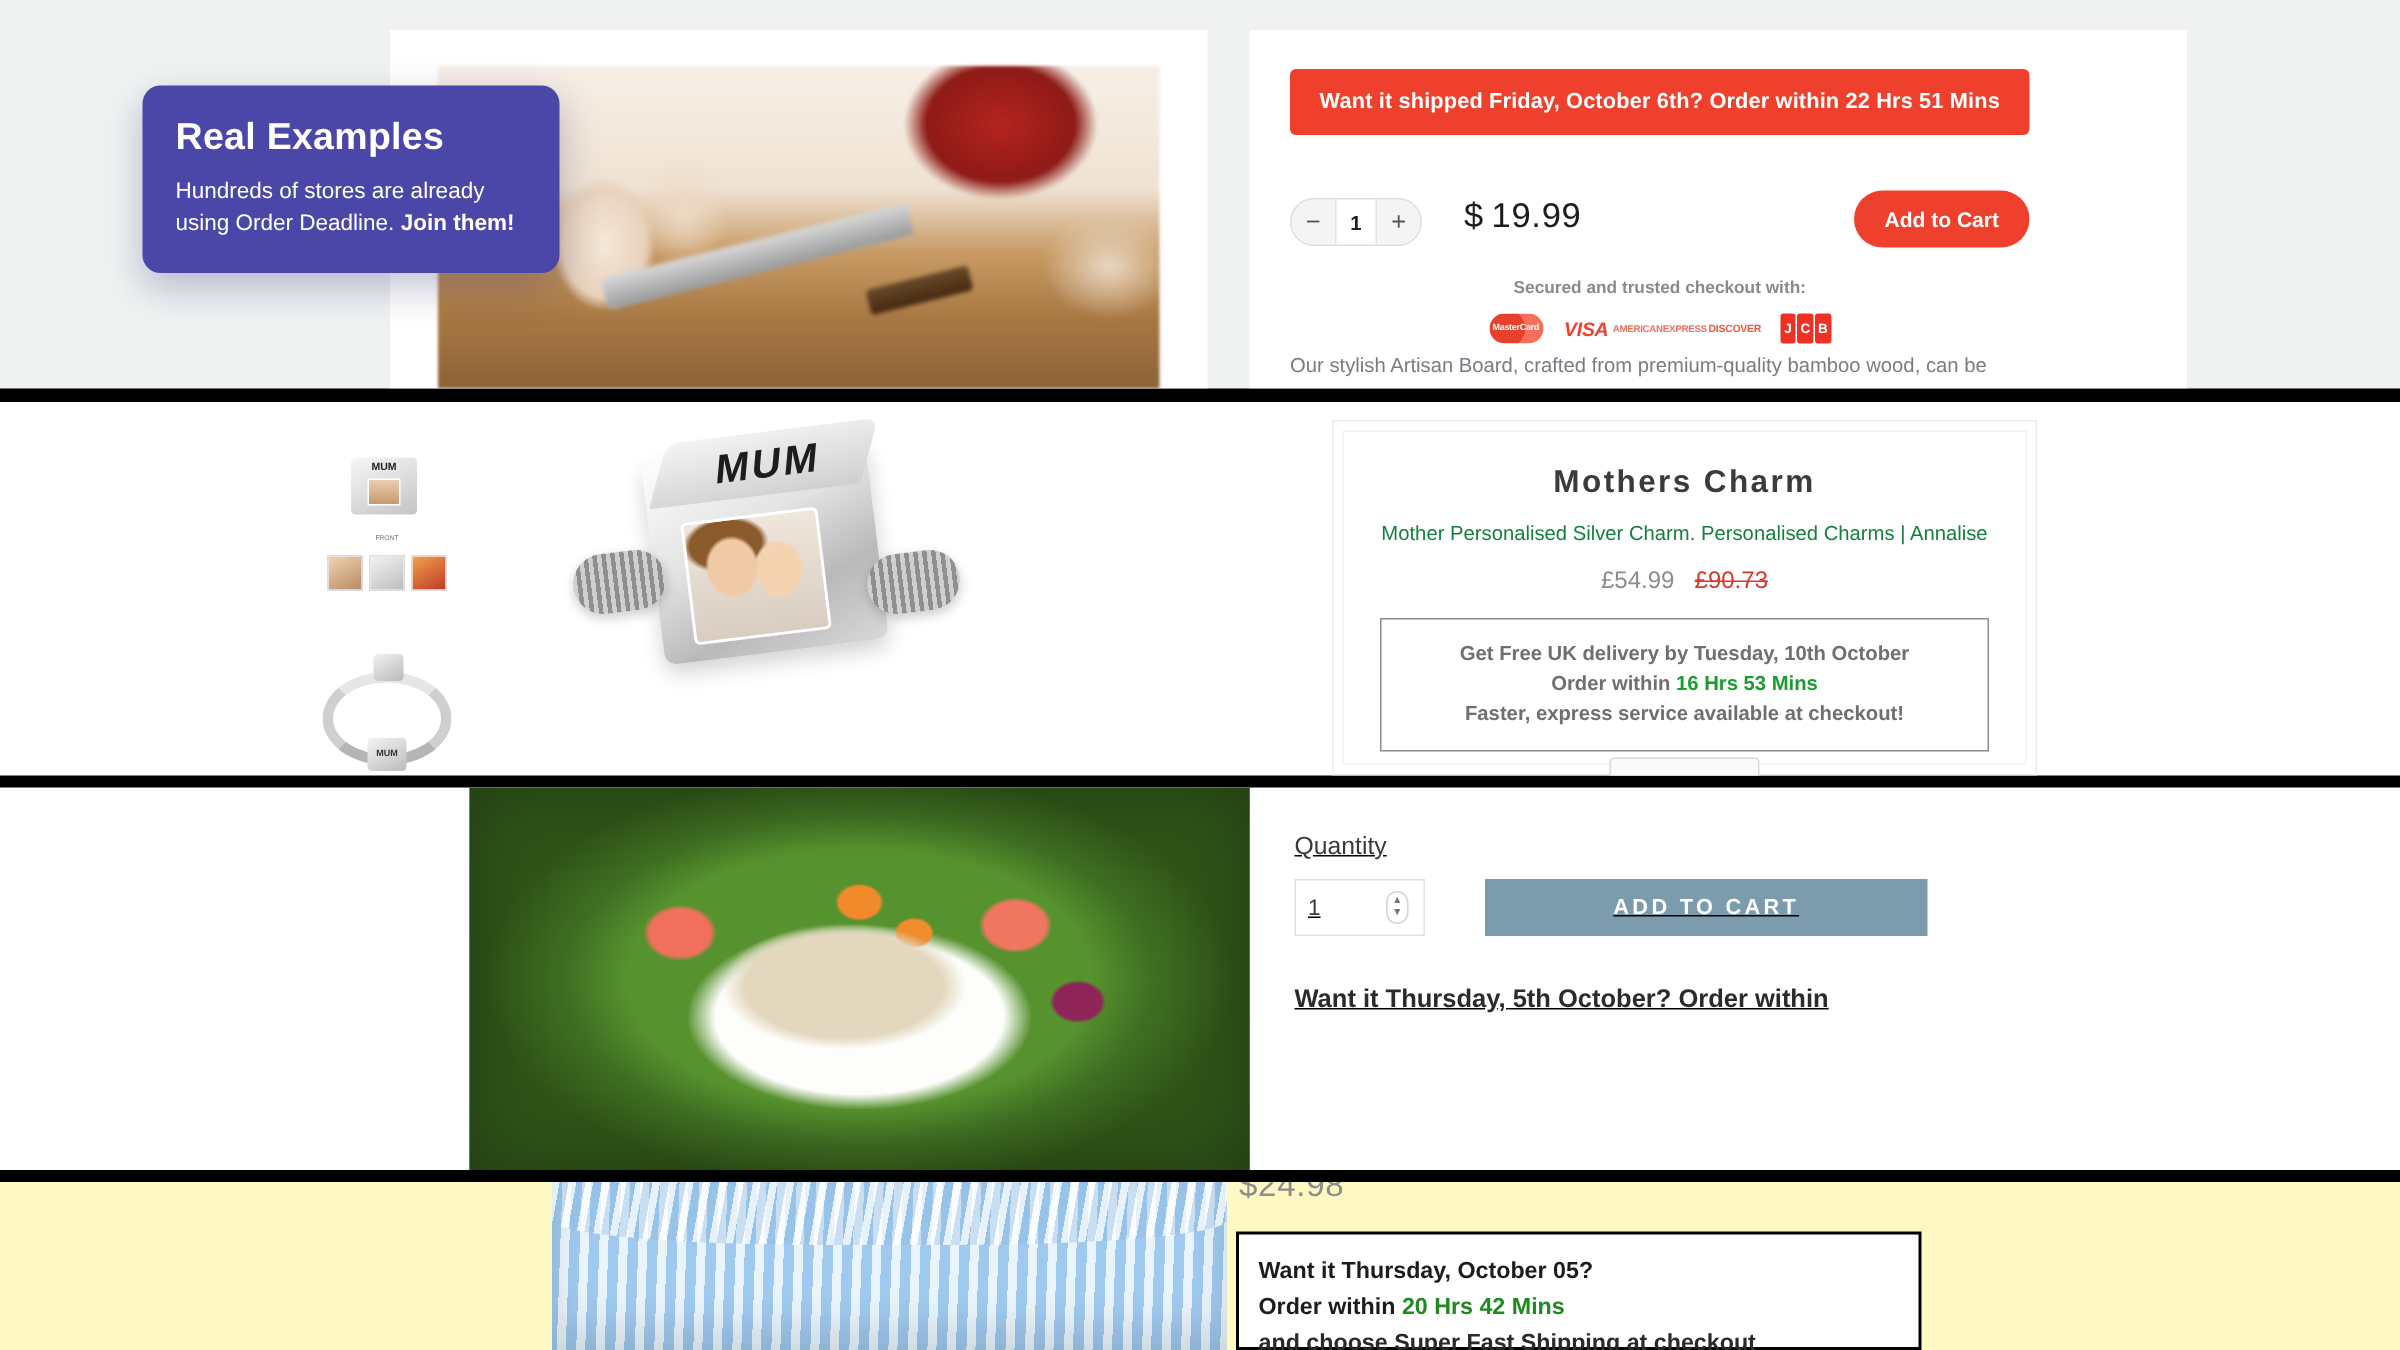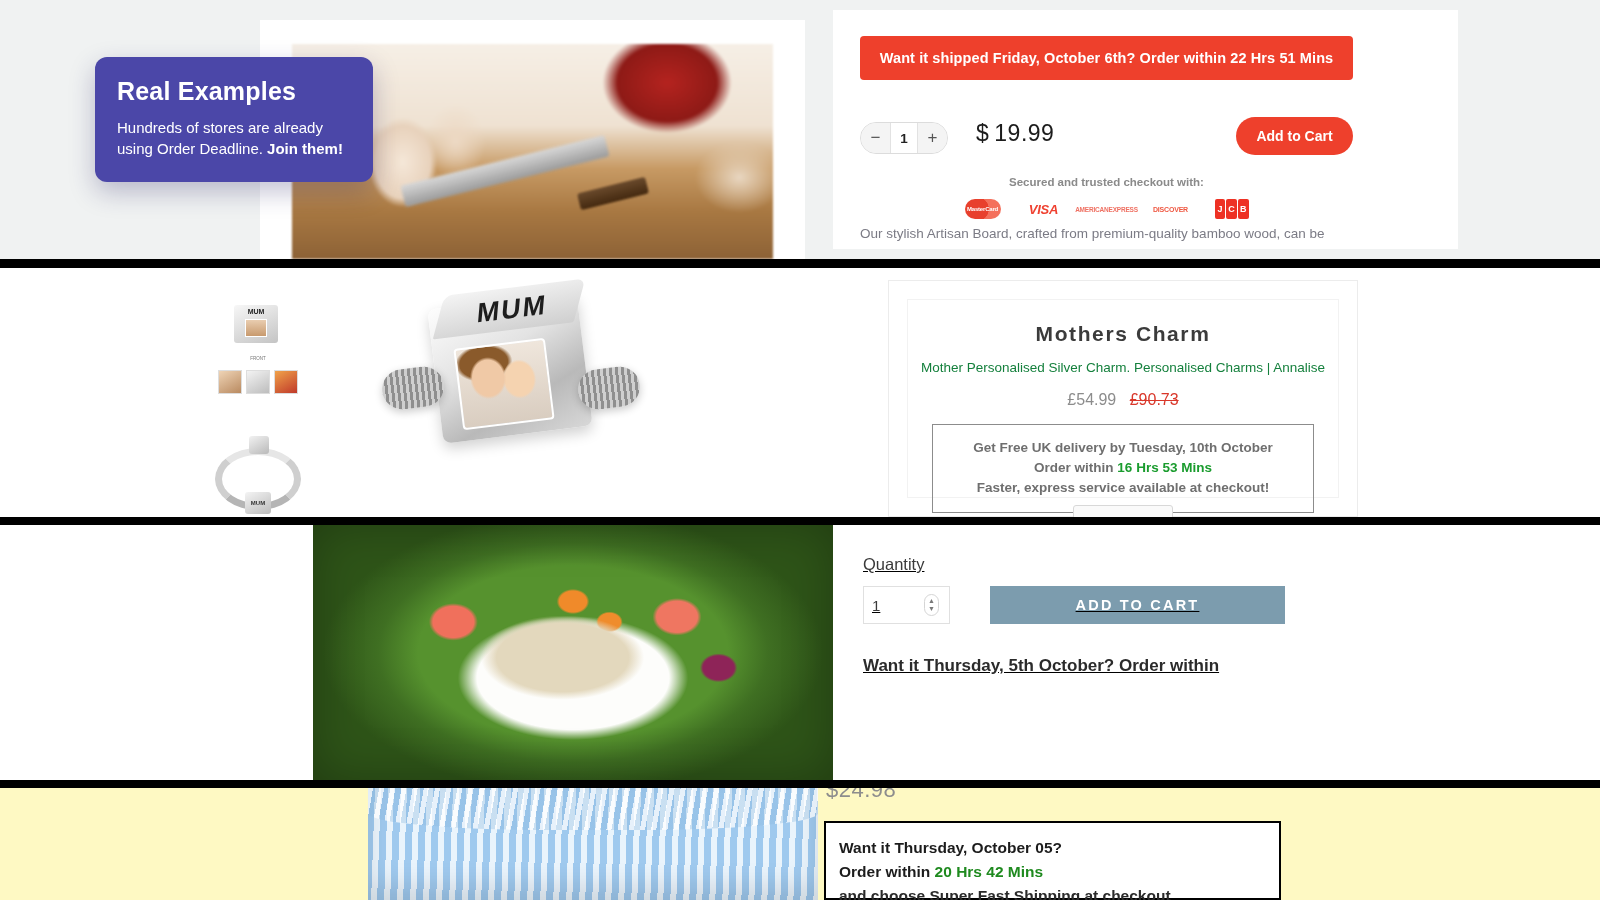--- a/index.html
+++ b/index.html
@@ -34,21 +34,21 @@
     position: absolute; left: 140px; top: 140px; width: 210px; height: 22px;
     background: linear-gradient(180deg,#d8d8d8,#9a9a9a);
     transform: rotate(-14deg); filter: blur(1.4px); border-radius: 3px;
   }
   #panel1 .knife-handle {
     position: absolute; left: 318px; top: 165px; width: 70px; height: 17px;
     background: linear-gradient(180deg,#6a4a2c,#43280f);
     transform: rotate(-14deg); filter: blur(1.3px); border-radius: 3px;
   }
   #panel1 .ph-right {
-    position: absolute; left: 833px; top: 10px; width: 625px; height: 239px;
+    position: absolute; left: 833px; top: 20px; width: 625px; height: 239px;
     background: #fff;
   }
   .ship-banner {
     position: absolute; left: 27px; top: 26px; width: 493px; height: 44px;
     background: #ee402c; border-radius: 4px;
     color: #fff; font-size: 14.5px; font-weight: bold;
     display: flex; align-items: center; justify-content: center; letter-spacing: .1px;
   }
   .qty-row { position: absolute; left: 27px; top: 107px; width: 493px; height: 48px; }
   .stepper {
@@ -74,21 +74,21 @@
     position: absolute; right: 0; top: 0; width: 117px; height: 38px;
     background: #ee402c; border-radius: 19px; color: #fff;
     font-size: 14px; font-weight: bold; border: none;
     display: flex; align-items: center; justify-content: center; cursor: pointer;
   }
   .secure-txt {
     position: absolute; left: 27px; top: 166px; width: 493px; text-align: center;
     font-size: 11.5px; font-weight: bold; color: #8a8a8a;
   }
   .cards { position: absolute; left: 27px; top: 186px; width: 493px; height: 26px;
-    display: flex; align-items: center; justify-content: center; gap: 24px; }
+    display: flex; align-items: center; justify-content: center; gap: 10px; }
   .card-logo { height: 18px; display: flex; align-items: center; justify-content: center;
     font-size: 8px; font-weight: bold; letter-spacing: -.2px; }
   .c-mc { width: 36px; height: 20px; border-radius: 10px;
     background: radial-gradient(circle at 32% 50%, #e8402d 0 46%, rgba(0,0,0,0) 47%),
                 radial-gradient(circle at 68% 50%, #f4705c 0 46%, rgba(0,0,0,0) 47%);
     color: #fff; font-size: 6px; }
   .c-visa { width: 38px; color: #ef4130; font-size: 13px; font-style: italic; font-weight: bold; }
   .c-amex { width: 40px; color: #ef7163; font-size: 6.5px; line-height: 7px; text-align: center; }
   .c-disc { width: 40px; color: #ef5842; font-size: 7px; text-align: center; }
   .c-jcb { width: 34px; display: flex; gap: 1px; }
@@ -134,21 +134,21 @@
   }
   .bead-l, .bead-r {
     position: absolute; top: 88px; width: 62px; height: 40px;
     background: repeating-linear-gradient(90deg,#cfcfcf 0 3px,#8f8f8f 3px 6px);
     border-radius: 20px; box-shadow: 0 3px 8px rgba(0,0,0,.2);
   }
   .bead-l { left: -18px; transform: rotate(-7deg); }
   .bead-r { left: 178px; transform: rotate(-7deg); }
   #panel2 .ph-right {
     position: absolute; left: 888px; top: 12px; width: 470px; height: 237px;
-    background: #fff; border: 1px solid #ececec; padding: 18px;
+    background: #fff; border: 1px solid #ececec; padding: 6px;
   }
   #panel2 .inner-card {
     width: 100%; height: 100%; border: 1px solid #f2f2f2; padding-top: 22px; text-align: center;
   }
   .charm-title { font-size: 21px; color: #3b3b3b; font-weight: bold; letter-spacing: 1.6px; }
   .charm-sub { margin-top: 14px; font-size: 13.5px; color: #15803d; }
   .charm-price { margin-top: 16px; font-size: 16px; color: #8c8c8c; }
   .charm-price .old { color: #d9372a; text-decoration: line-through; margin-left: 9px; }
   .delivery-box {
     margin: 15px 24px 0 24px; border: 1px solid #8c8c8c; padding: 13px 10px 14px;

